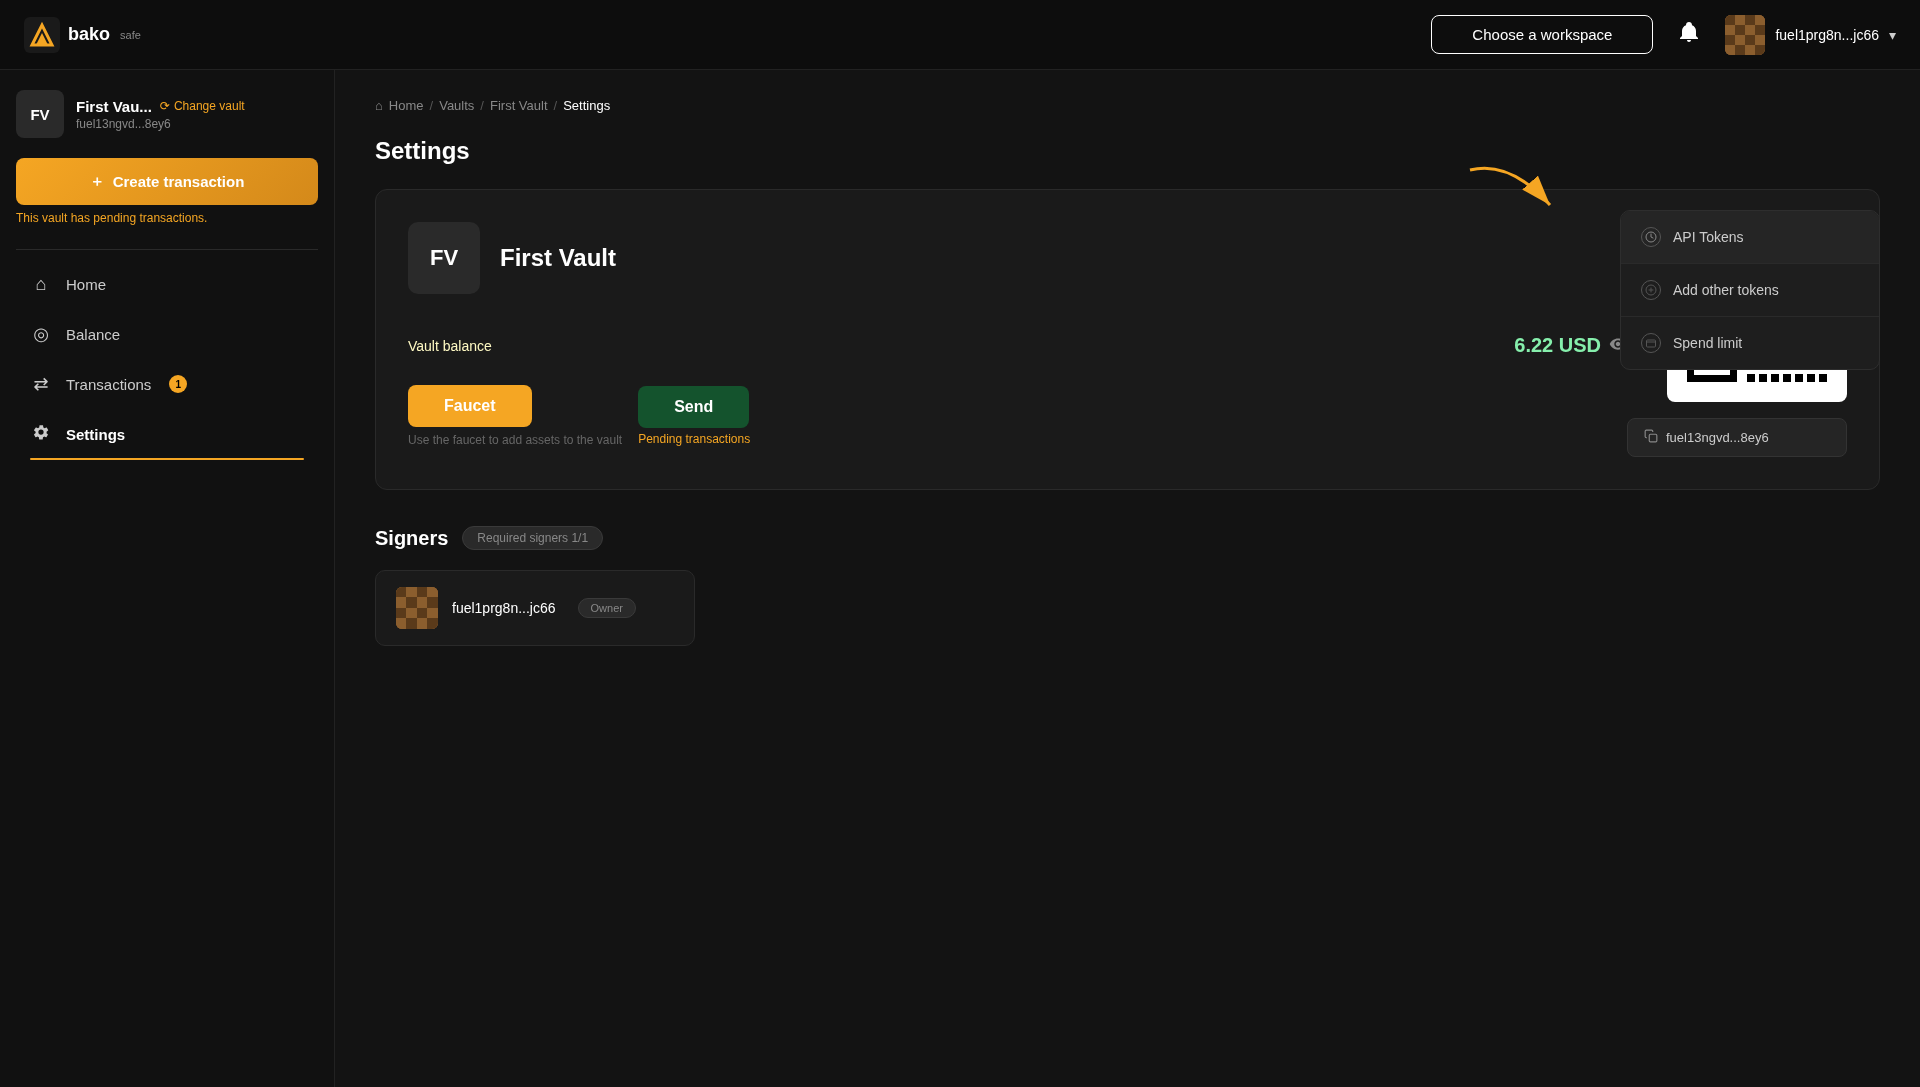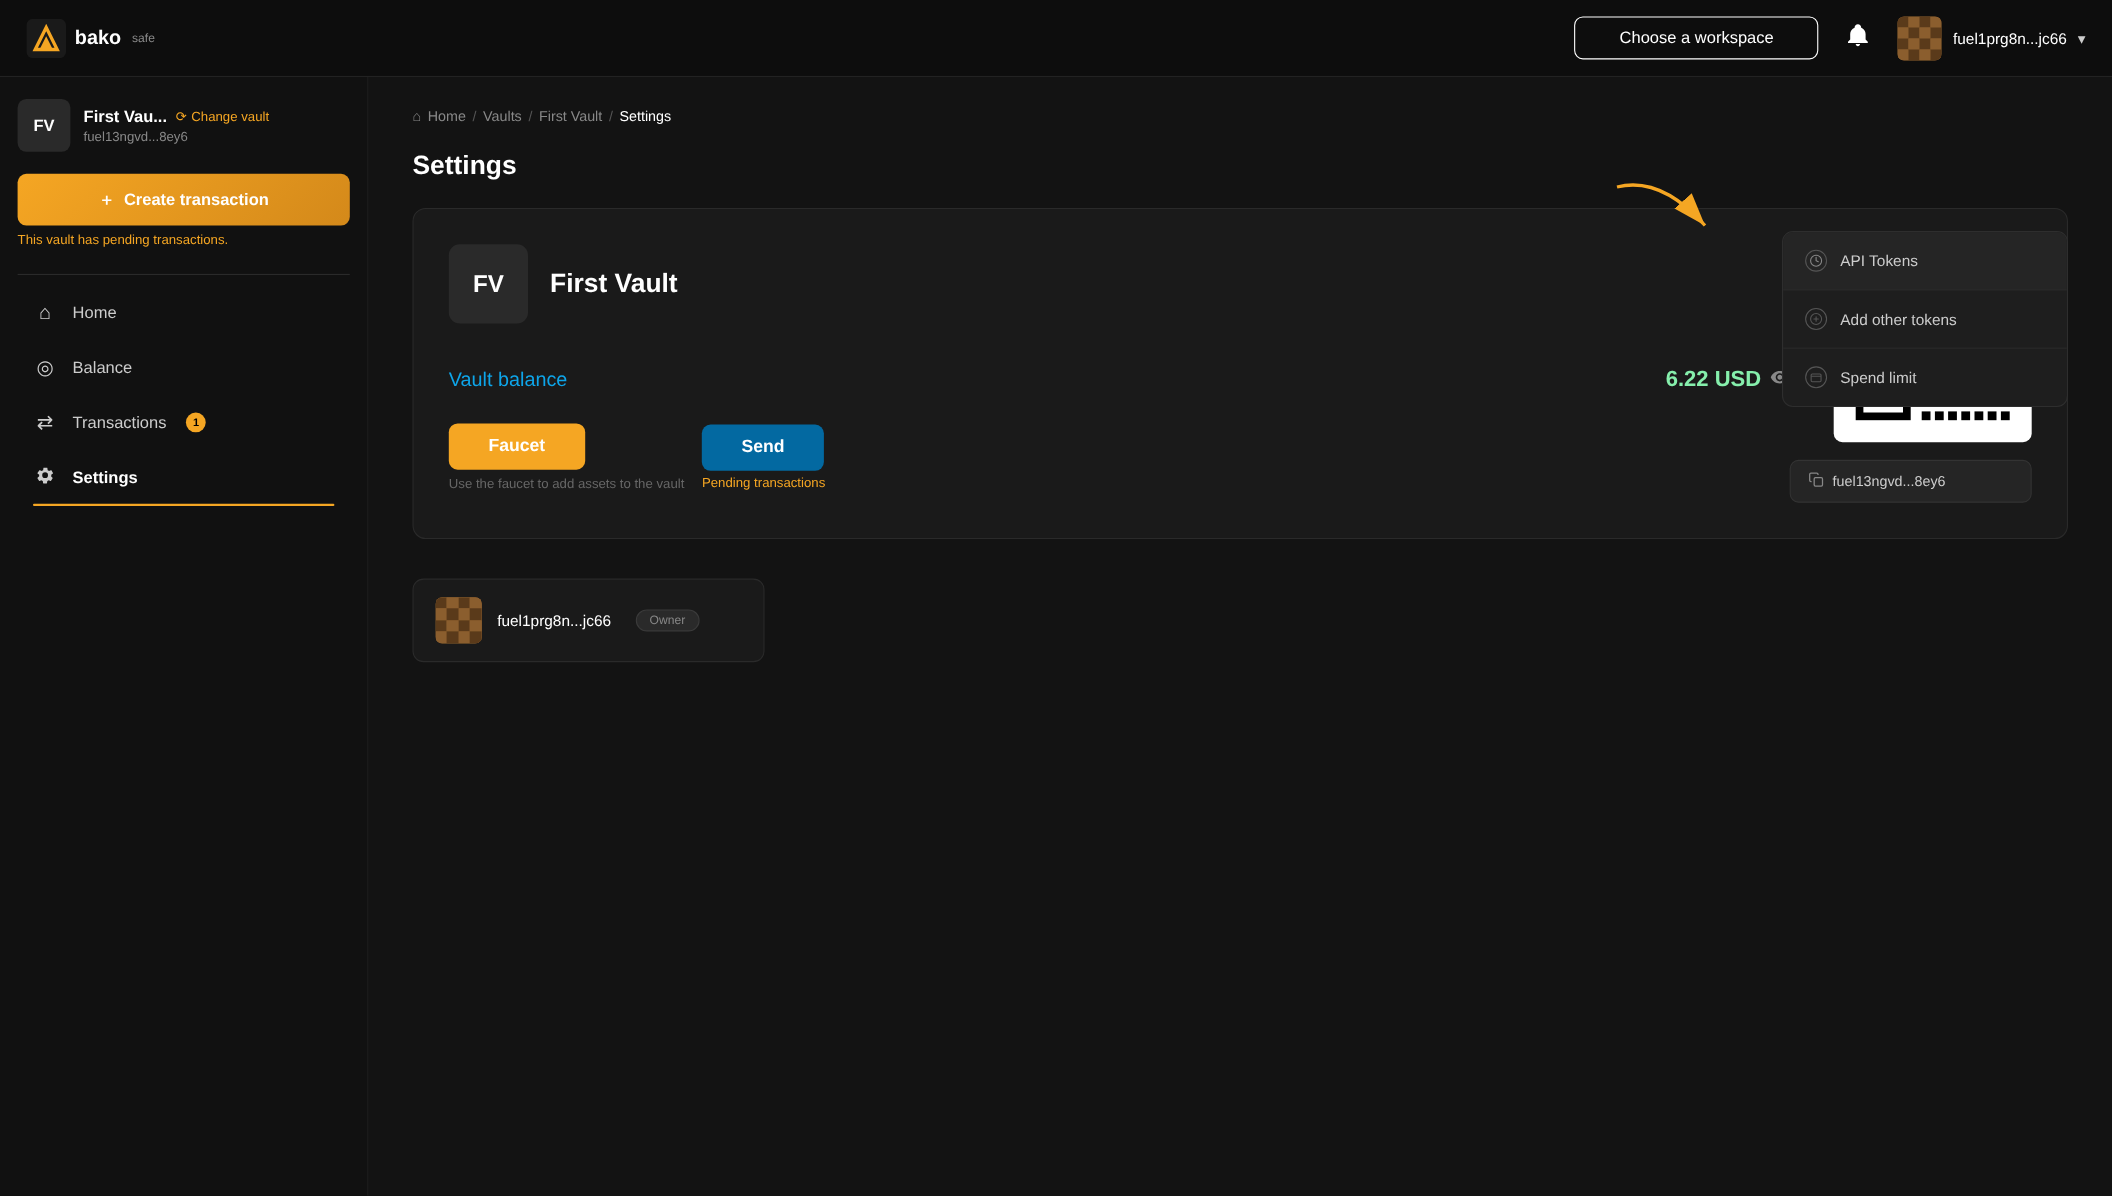--- a/index.html
+++ b/index.html
@@ -269,21 +269,21 @@
       font-size: 24px;
       font-weight: 700;
       color: #fff;
     }
     .balance-row {
       display: flex;
       align-items: center;
       justify-content: space-between;
       margin-bottom: 28px;
     }
-    .balance-label { font-size: 18px; color: #0ea5e9; }
+    .balance-label { font-size: 14px; color: #fef9c3; }
     .balance-value {
       font-size: 20px;
       font-weight: 700;
       color: #86efac;
       display: flex;
       align-items: center;
       gap: 8px;
     }
     .eye-btn {
       background: none;
@@ -301,21 +301,21 @@
       background: #f5a623;
       border: none;
       color: #fff;
       font-size: 16px;
       font-weight: 700;
       padding: 12px 36px;
       border-radius: 8px;
       cursor: pointer;
     }
     .send-btn {
-      background: #0369a1;
+      background: #14532d;
       border: none;
       color: #fff;
       font-size: 16px;
       font-weight: 700;
       padding: 12px 36px;
       border-radius: 8px;
       cursor: pointer;
     }
     .send-area { position: relative; }
     .pending-tx-label {
@@ -711,20 +711,24 @@
               <rect x="9" y="9" width="13" height="13" rx="2" stroke="#888" stroke-width="2" fill="none"></rect>
               <path d="M5 15H4a2 2 0 0 1-2-2V4a2 2 0 0 1 2-2h9a2 2 0 0 1 2 2v1" stroke="#888" stroke-width="2" fill="none"></path>
             </svg>
           </button>
           <span>fuel13ngvd...8ey6</span>
         </div>
       </div>
     </div>
 
     <div class="signers-section">
+      <div class="signers-header">
+        <span class="signers-title">Signers</span>
+        <span class="required-badge">Required signers 1/1</span>
+      </div>
       <div class="signer-card">
         <div class="signer-avatar">
           <svg viewBox="0 0 42 42" width="42" height="42">
             <rect width="42" height="42" fill="#8B5E2E"></rect>
             <rect x="0" y="0" width="10" height="10" fill="#5a3a1a"></rect>
             <rect x="10" y="0" width="11" height="10" fill="#8B5E2E"></rect>
             <rect x="21" y="0" width="10" height="10" fill="#5a3a1a"></rect>
             <rect x="31" y="0" width="11" height="10" fill="#8B5E2E"></rect>
             <rect x="0" y="10" width="10" height="11" fill="#8B5E2E"></rect>
             <rect x="10" y="10" width="11" height="11" fill="#5a3a1a"></rect>

